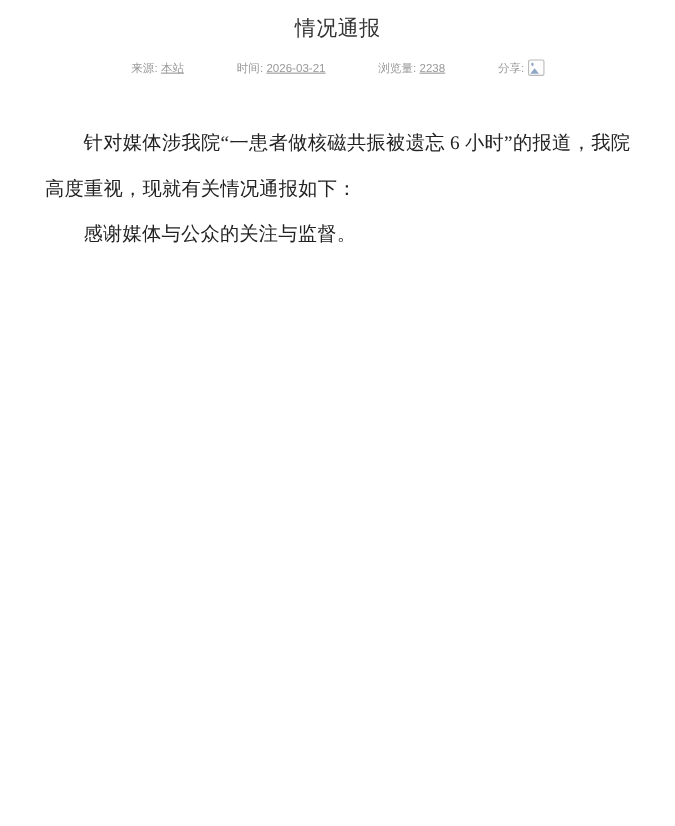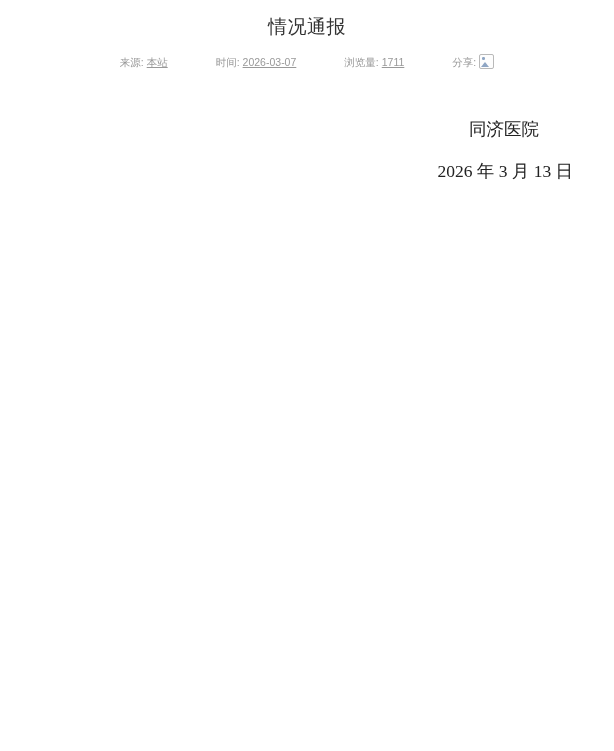--- a/index.html
+++ b/index.html
@@ -147,41 +147,39 @@
 
   <div class="meta-row">
 
     <span class="meta-item">
       <span class="meta-label">来源:</span>
       <span class="meta-value">本站</span>
     </span>
 
     <span class="meta-item">
       <span class="meta-label">时间:</span>
-      <span class="meta-value">2026-03-07</span>
+      <span class="meta-value">2026-03-21</span>
     </span>
 
     <span class="meta-item">
       <span class="meta-label">浏览量:</span>
-      <span class="meta-value">1711</span>
+      <span class="meta-value">2238</span>
     </span>
 
     <span class="meta-item">
       <span class="meta-label">分享:</span>
       <span class="share-icon"></span>
     </span>
 
   </div>
 
   <div class="doc">
 
 
     <div class="doc-body">
+      <p class="para">针对媒体涉我院“一患者做核磁共振被遗忘 6 小时”的报道，我院高度重视，现就有关情况通报如下：</p>
+      <p class="para">感谢媒体与公众的关注与监督。</p>
     </div>
 
-    <div class="signature">
-      <div class="sign-org">同济医院</div>
-      <div class="sign-date">2026 年 3 月 13 日</div>
-    </div>
 
   </div>
 
 </div>
 
 </body></html>

